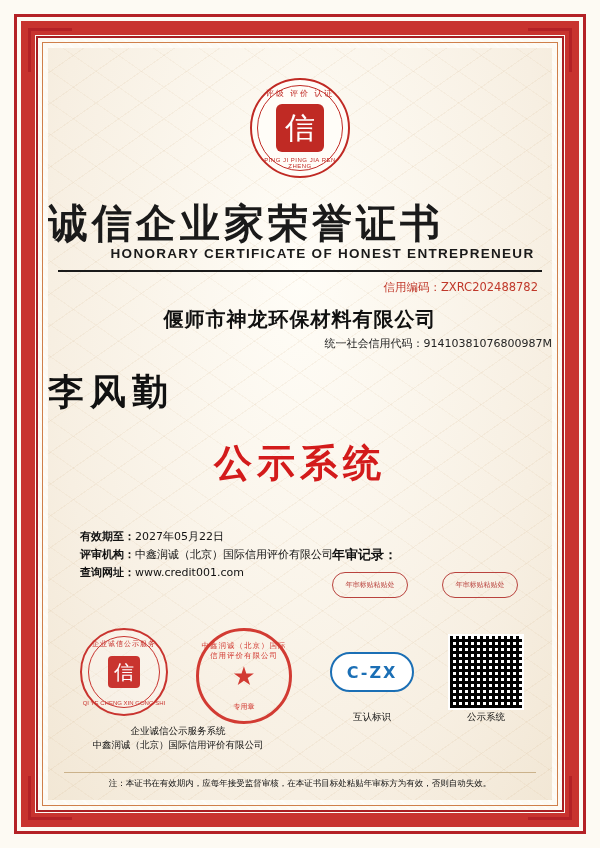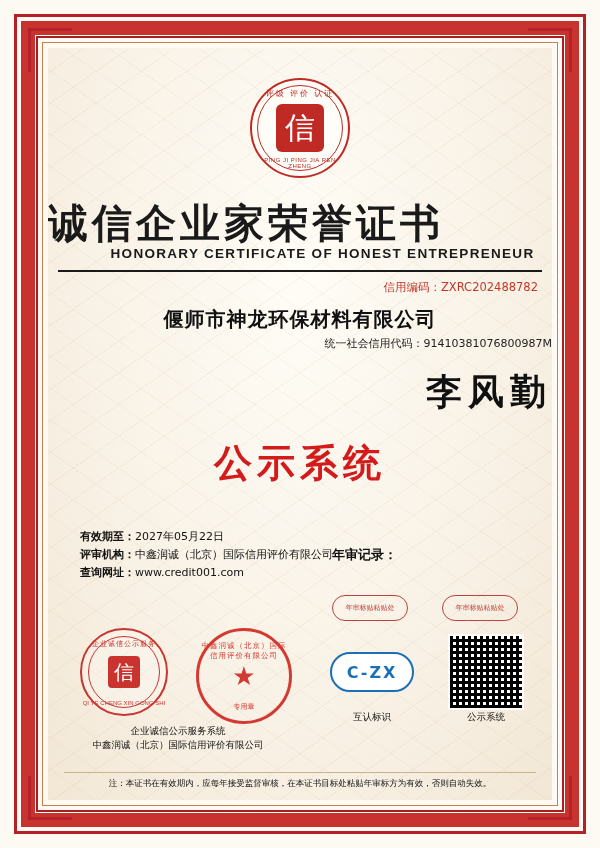--- a/index.html
+++ b/index.html
@@ -194,21 +194,21 @@
     left: 0; right: 0; top: 288px;
     text-align: right;
     font-size: 11px;
     color: #222;
     font-family: "DejaVu Sans", sans-serif;
   }
 
   .person {
     position: absolute;
     left: 0; right: 0; top: 320px;
-    text-align: right;
+    text-align: left;
     font-size: 36px;
     font-weight: bold;
     color: #111;
     letter-spacing: 6px;
     font-family: "DejaVu Sans", sans-serif;
   }
   .award {
     position: absolute;
     left: 0; right: 0; top: 390px;
     text-align: center;
@@ -248,21 +248,20 @@
   .stamp-slot {
     width: 74px; height: 24px;
     border: 1px solid #b9433e;
     border-radius: 13px;
     font-size: 7px;
     color: #b9433e;
     display: flex;
     align-items: center;
     justify-content: center;
     font-family: "DejaVu Sans", sans-serif;
-    margin-top: 23px;
   }
 
   
   .seals {
     position: absolute;
     left: 0; right: 0; top: 580px;
     height: 110px;
   }
   .seal {
     position: absolute;

